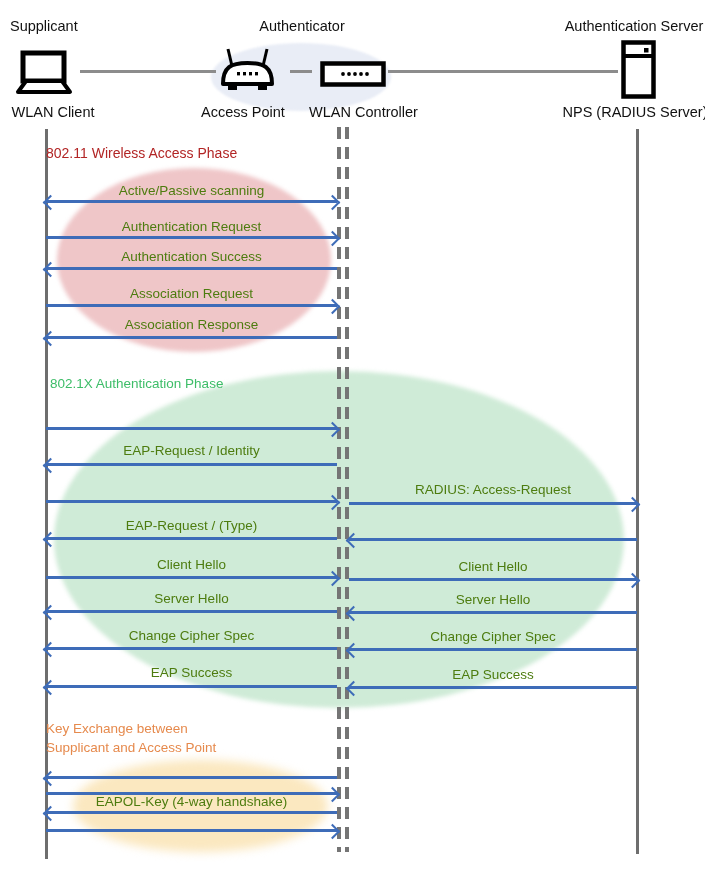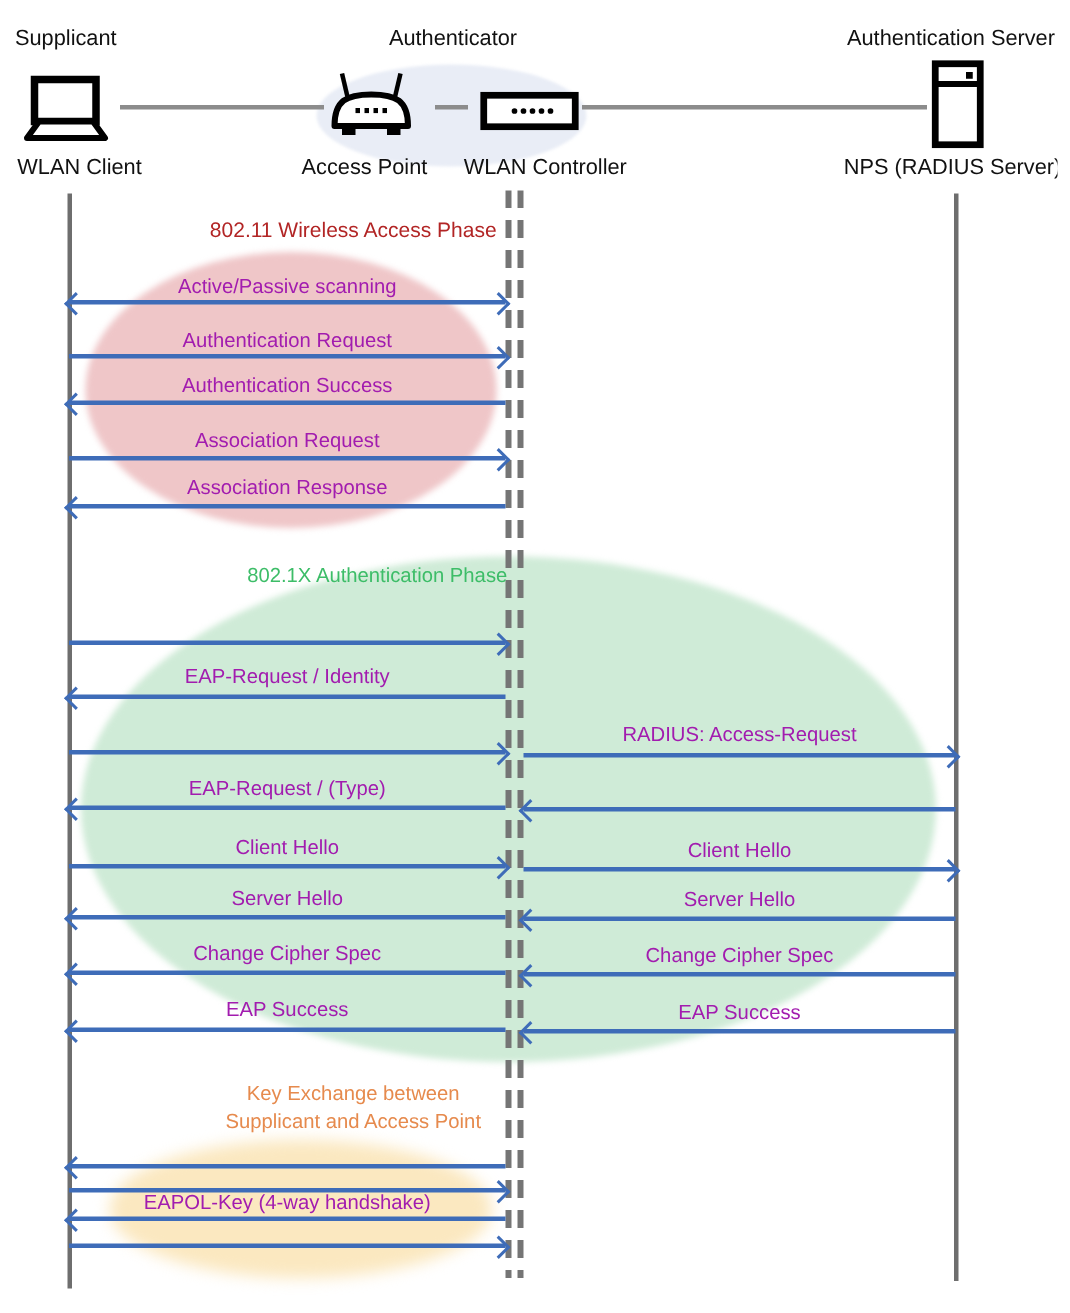--- a/index.html
+++ b/index.html
@@ -17,26 +17,26 @@
   .lifeline{position:absolute;width:3px;background:#6e6e6e;z-index:2;}
   .dashline{position:absolute;width:4px;z-index:2;
     background:repeating-linear-gradient(to bottom,#757575 0 12px,transparent 12px 20px);}
   
   .connector{position:absolute;height:3px;background:#8c8c8c;top:70px;z-index:1;}
   
   .role{position:absolute;top:18px;font-size:14.5px;color:#111;z-index:3;}
   .device{position:absolute;top:104px;font-size:14.5px;color:#111;text-align:center;z-index:3;}
   .icon{position:absolute;z-index:3;line-height:0;}
   
-  .phase-title{position:absolute;font-size:14px;text-align:center;z-index:4;padding-left:44px;}
+  .phase-title{position:absolute;font-size:14px;z-index:4;}
   .t-red{color:#b22525;}
   .t-green{color:#3dbd68;font-size:13.5px;}
   .t-orange{color:#e68a4d;font-size:13.5px;}
   
-  .msg-label{position:absolute;font-size:13.5px;text-align:center;color:#a21caf;z-index:4;}
+  .msg-label{position:absolute;font-size:13.5px;text-align:center;color:#4d7c0f;z-index:4;}
   .half-l{left:46px;width:291px;}
   .half-r{left:349px;width:288px;}
   
   .arrow{position:absolute;height:2.5px;background:#3e6cb8;z-index:4;}
   .arrow.right::after,.arrow.both::after{
     content:"";position:absolute;right:-1px;top:-3.4px;width:9px;height:9px;
     border-top:2.5px solid #3e6cb8;border-right:2.5px solid #3e6cb8;transform:rotate(45deg);}
   .arrow.left::before,.arrow.both::before{
     content:"";position:absolute;left:-1px;top:-3.4px;width:9px;height:9px;
     border-bottom:2.5px solid #3e6cb8;border-left:2.5px solid #3e6cb8;transform:rotate(45deg);}

